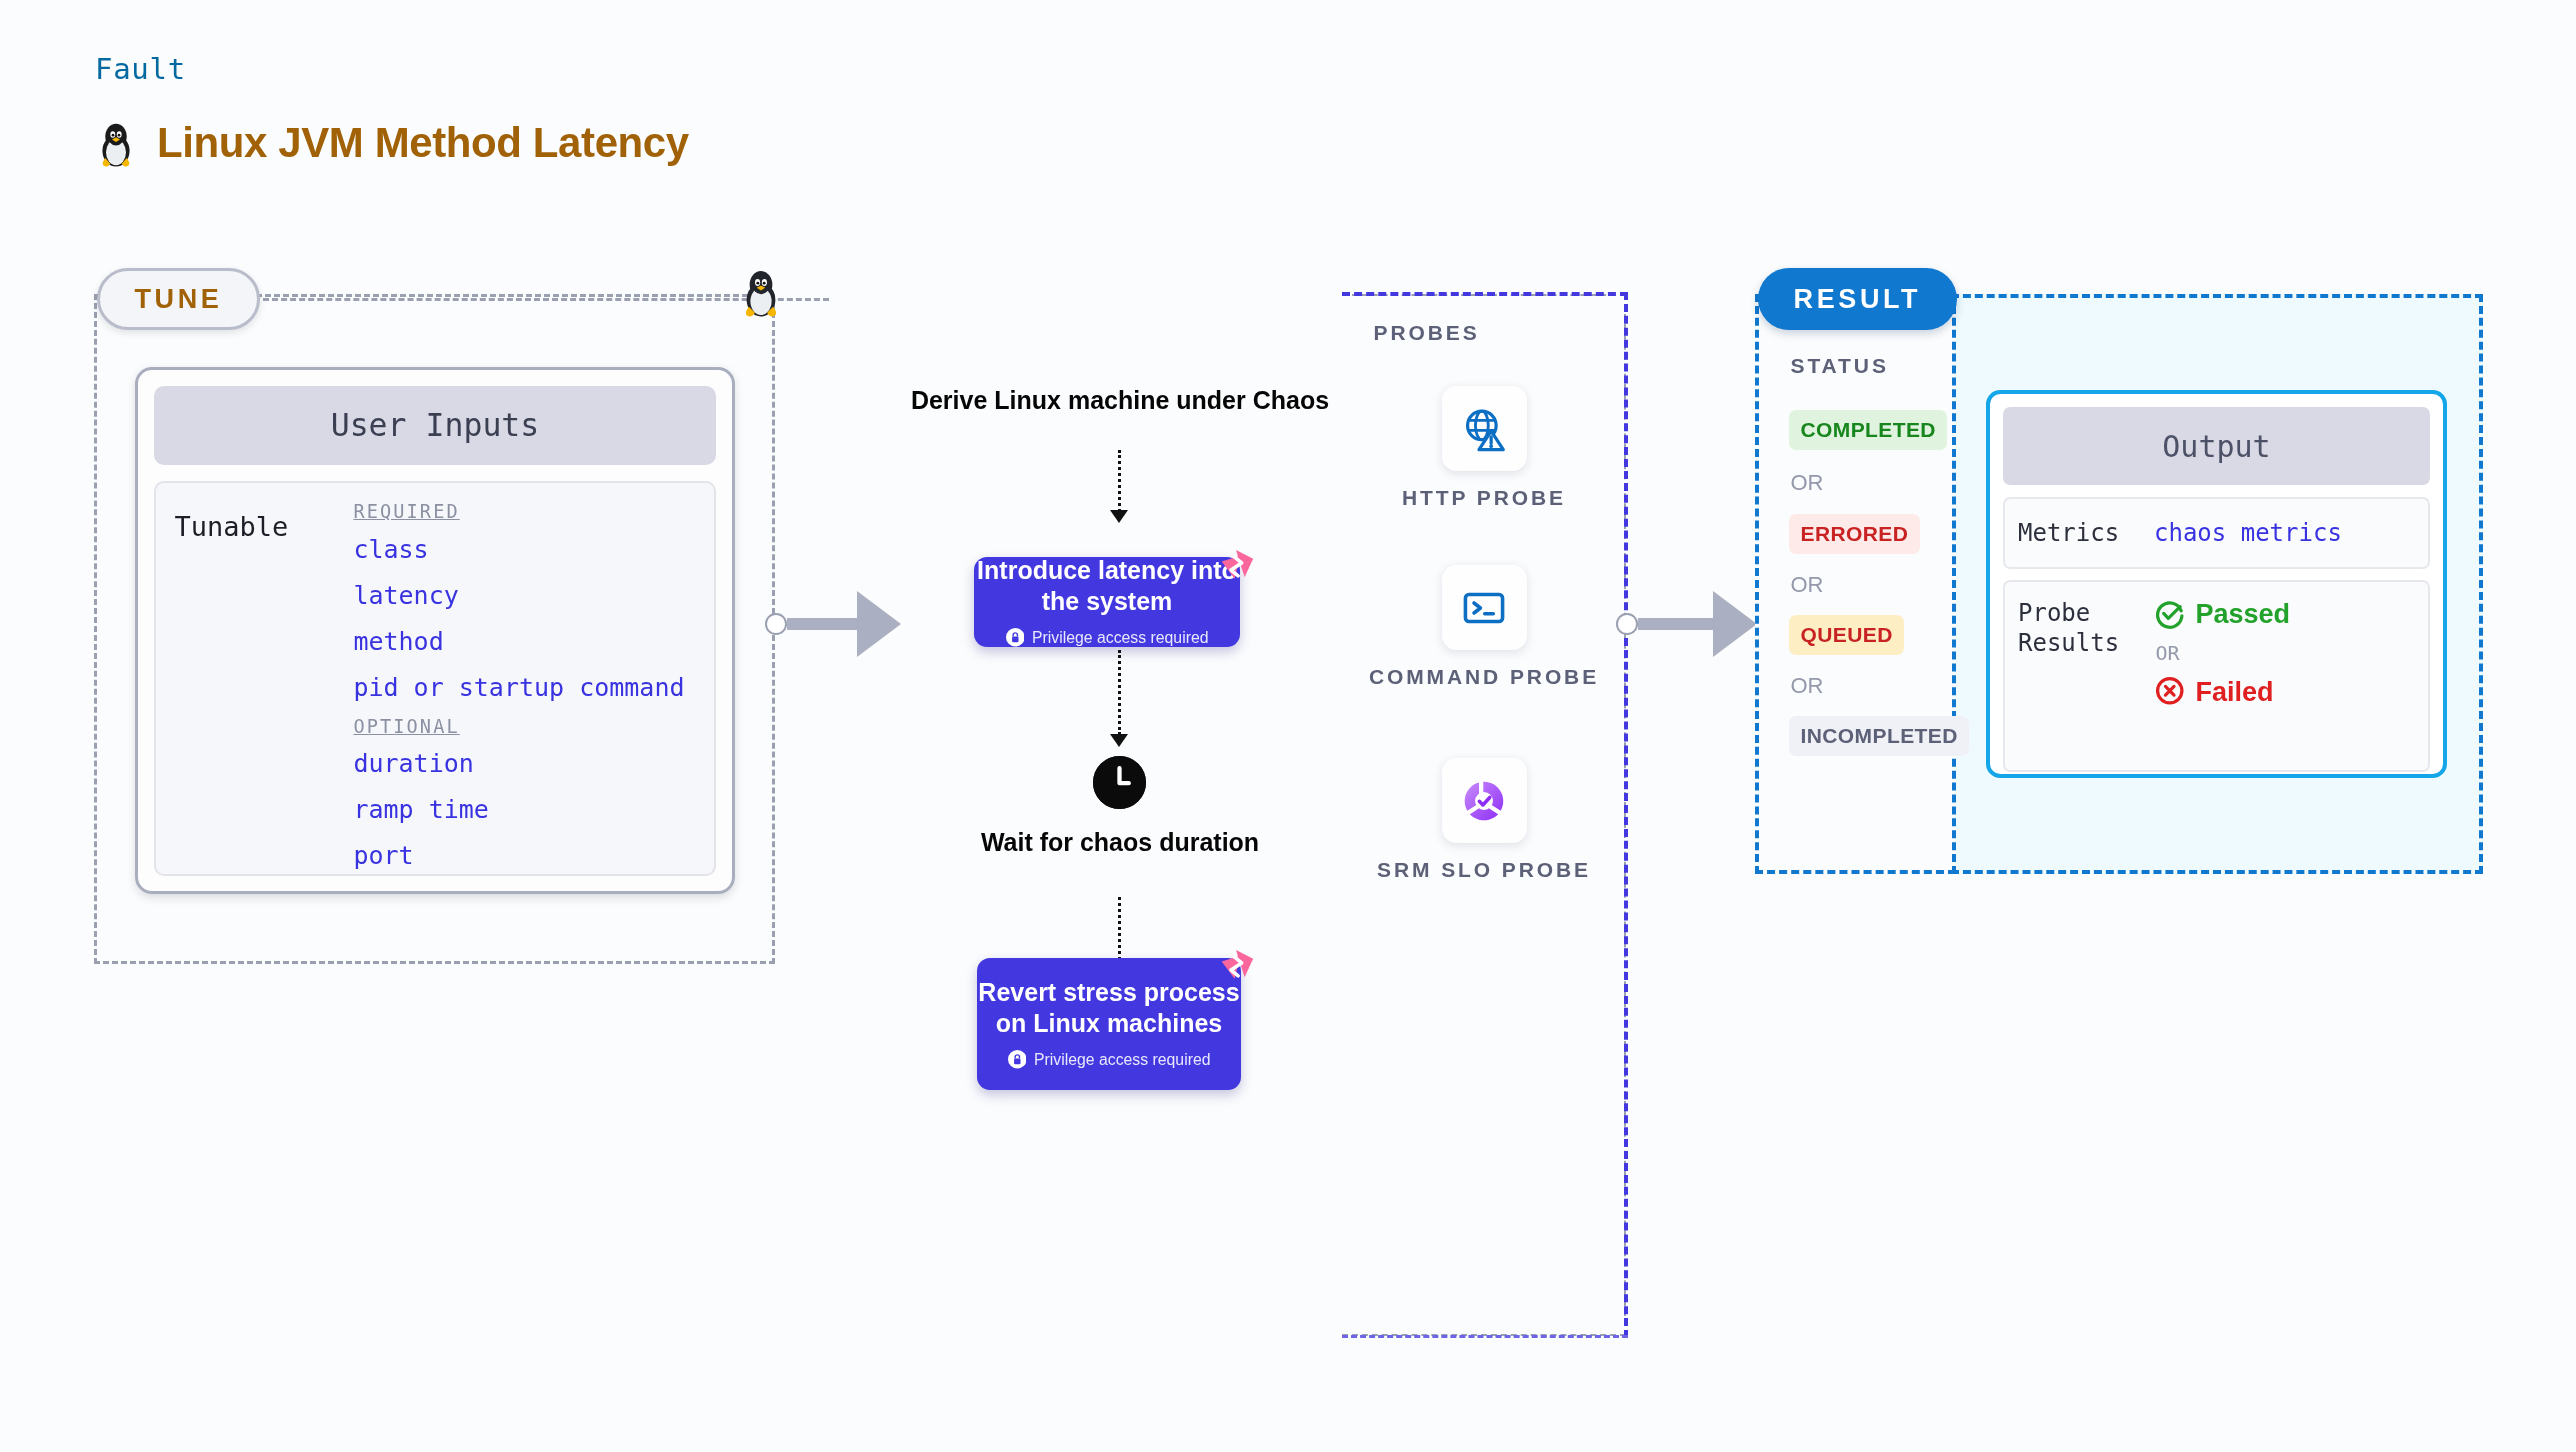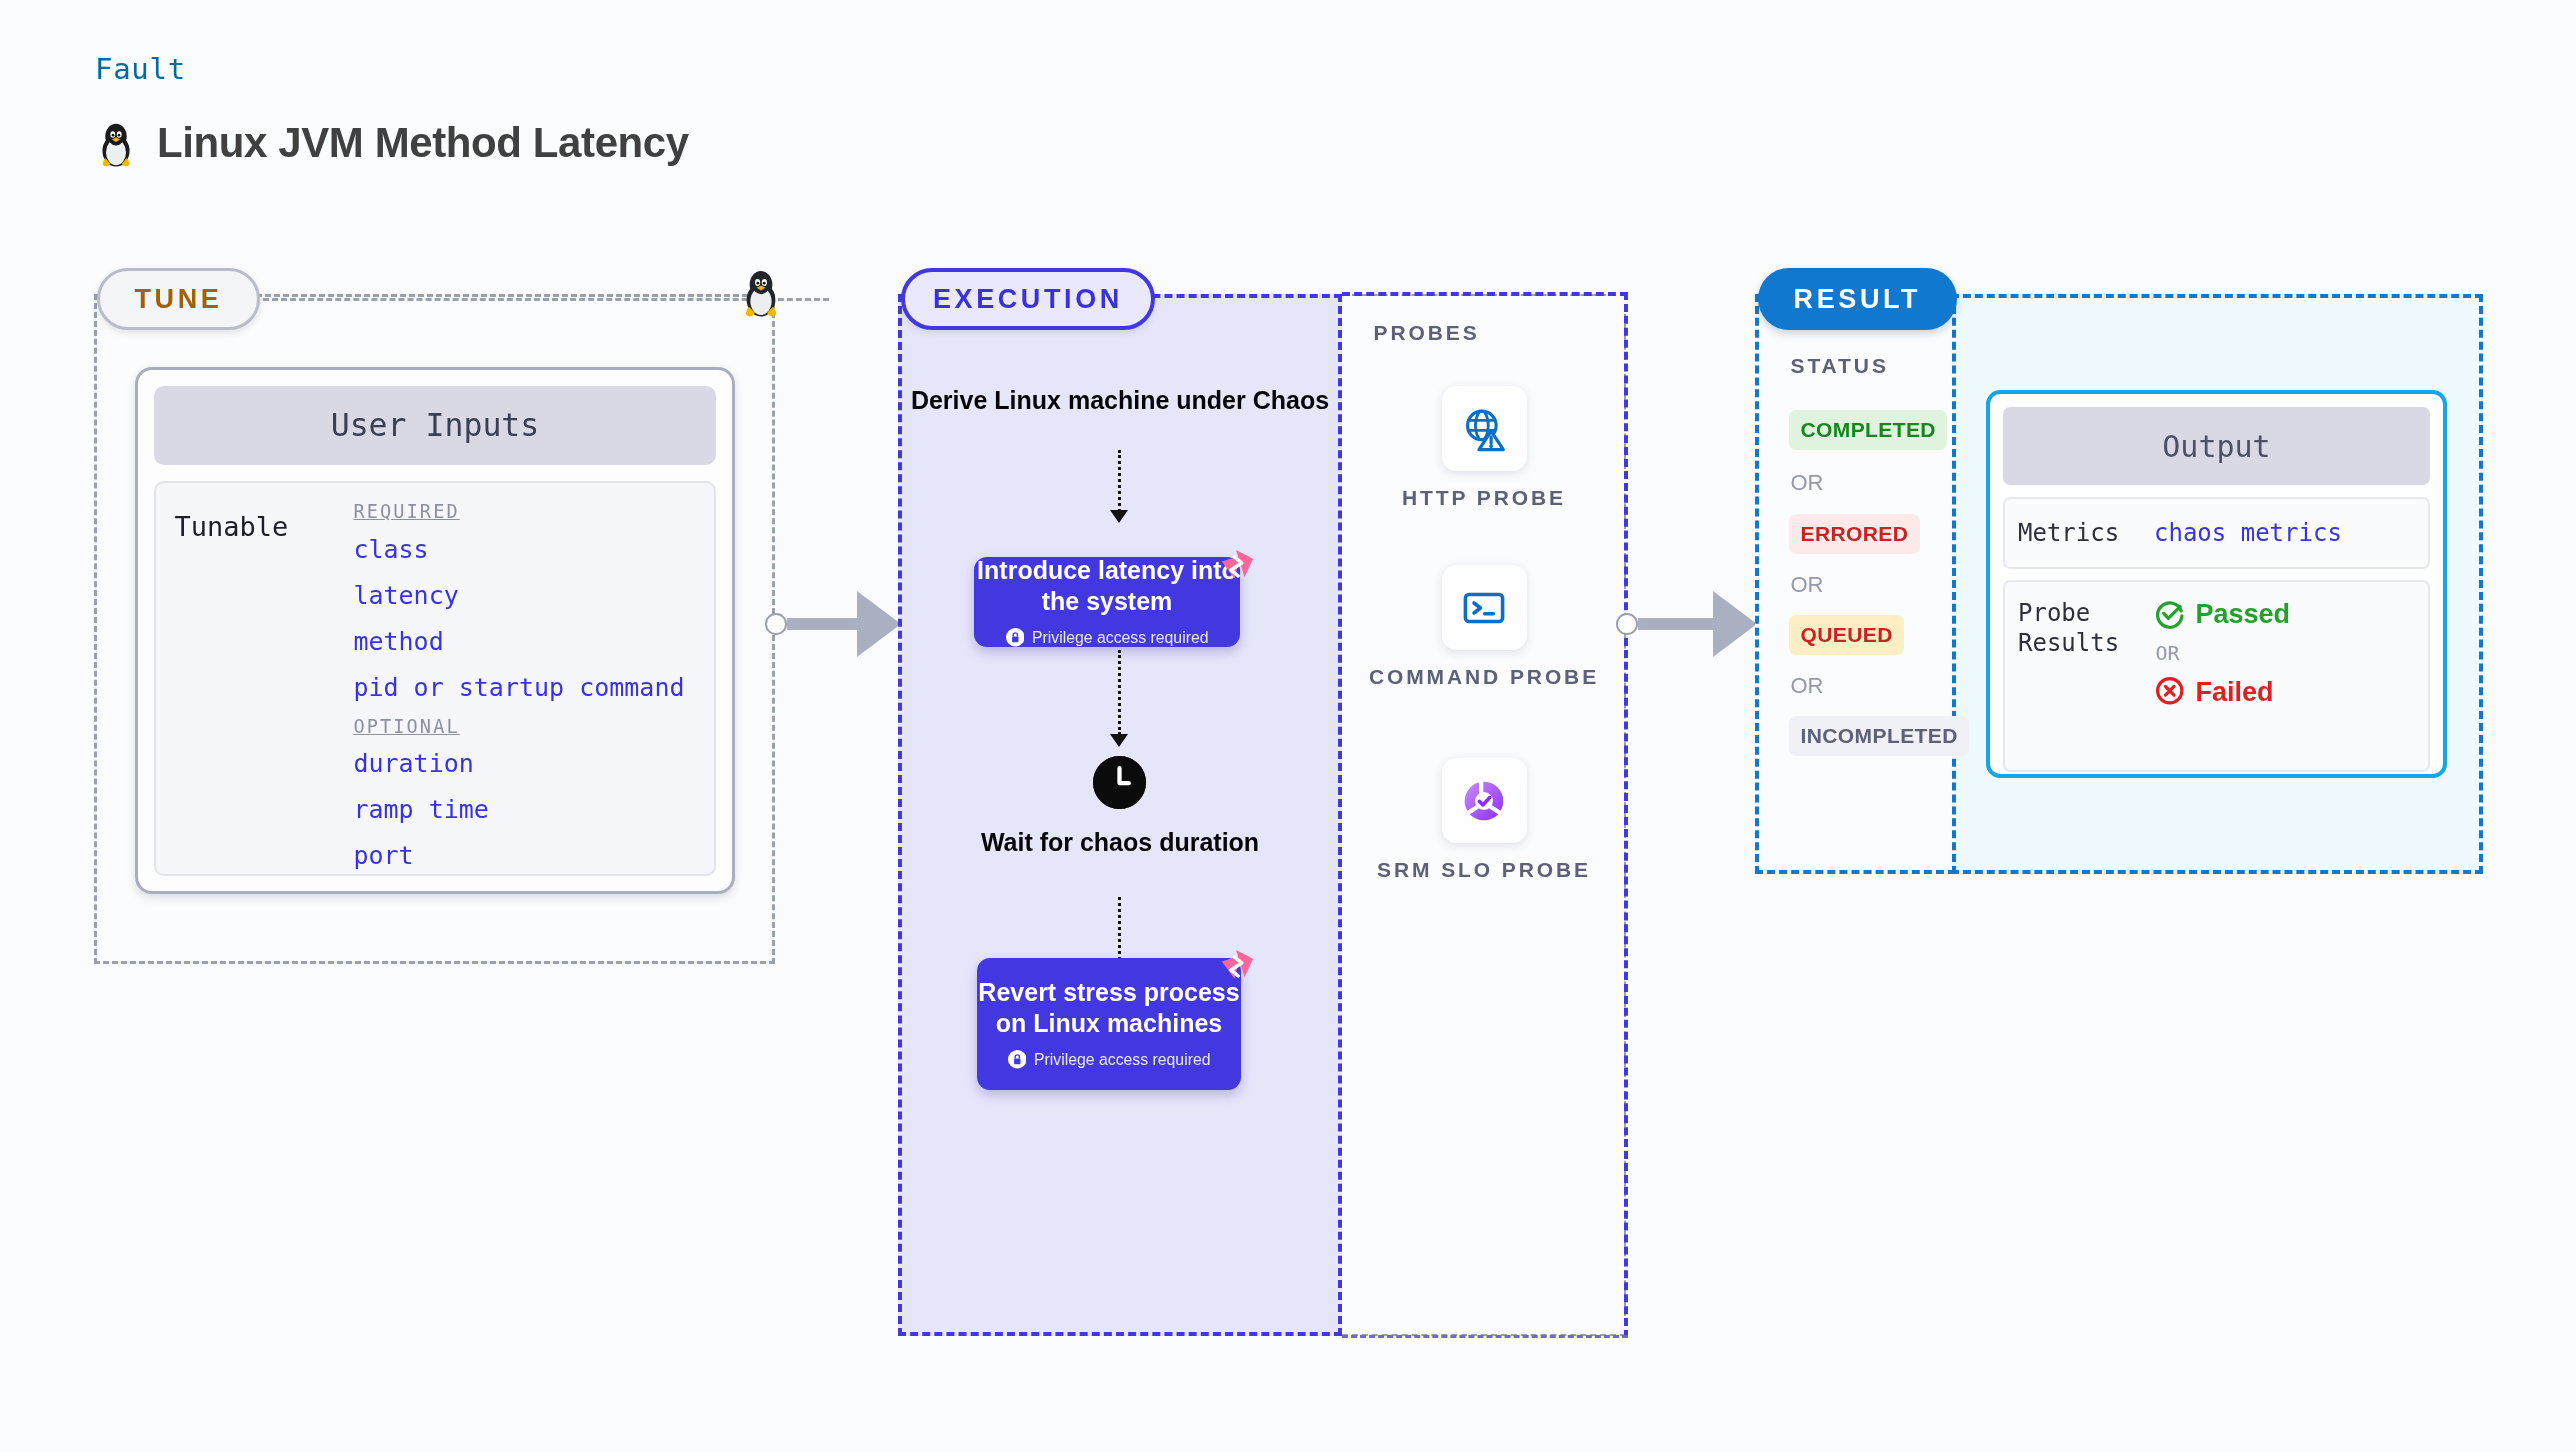--- a/index.html
+++ b/index.html
@@ -16,21 +16,21 @@
     position: absolute; left: 95px; top: 52px;
     font-family: "DejaVu Sans Mono", monospace;
     font-size: 29px; color: #0369a1; letter-spacing: 0.7px;
   }
   .title-row {
     position: absolute; left: 95px; top: 118px;
     display: flex; align-items: center; gap: 20px;
   }
   .title-text {
     font-family: "Liberation Sans", sans-serif;
-    font-size: 42px; font-weight: 700; color: #404040;
+    font-size: 42px; font-weight: 700; color: #a16207;
     letter-spacing: -0.4px;
   }
 
   
   .tux { display: block; }
 
   
   .panel { position: absolute; }
   .panel-body {
     position: absolute; inset: 0;
@@ -359,24 +359,20 @@
       </div>
     </div>
   </div>
 
   <div class="conn" style="left:765px; top:591px; width:143px;">
     <div class="conn-dot"></div>
     <div class="conn-bar" style="width:72px;"></div>
     <div class="conn-tri"></div>
   </div>
 
-  <div class="panel" id="exec-panel">
-    <div class="panel-body"></div>
-    <div class="stage-badge" id="exec-badge">EXECUTION</div>
-  </div>
 
   <div class="flow-text" style="left:898px; top:385px;">Derive Linux machine under Chaos</div>
 
   <div class="dotted-arrow" style="left:1118px; top:450px; height:62px;"></div>
   <div class="arrow-head" style="left:1110px; top:510px;"></div>
 
   <div class="flow-box" style="left:974px; top:557px; width:266px; height:90px;">
     <div class="flow-box-title">Introduce latency into the system</div>
     <div class="priv-row">
       <span>

